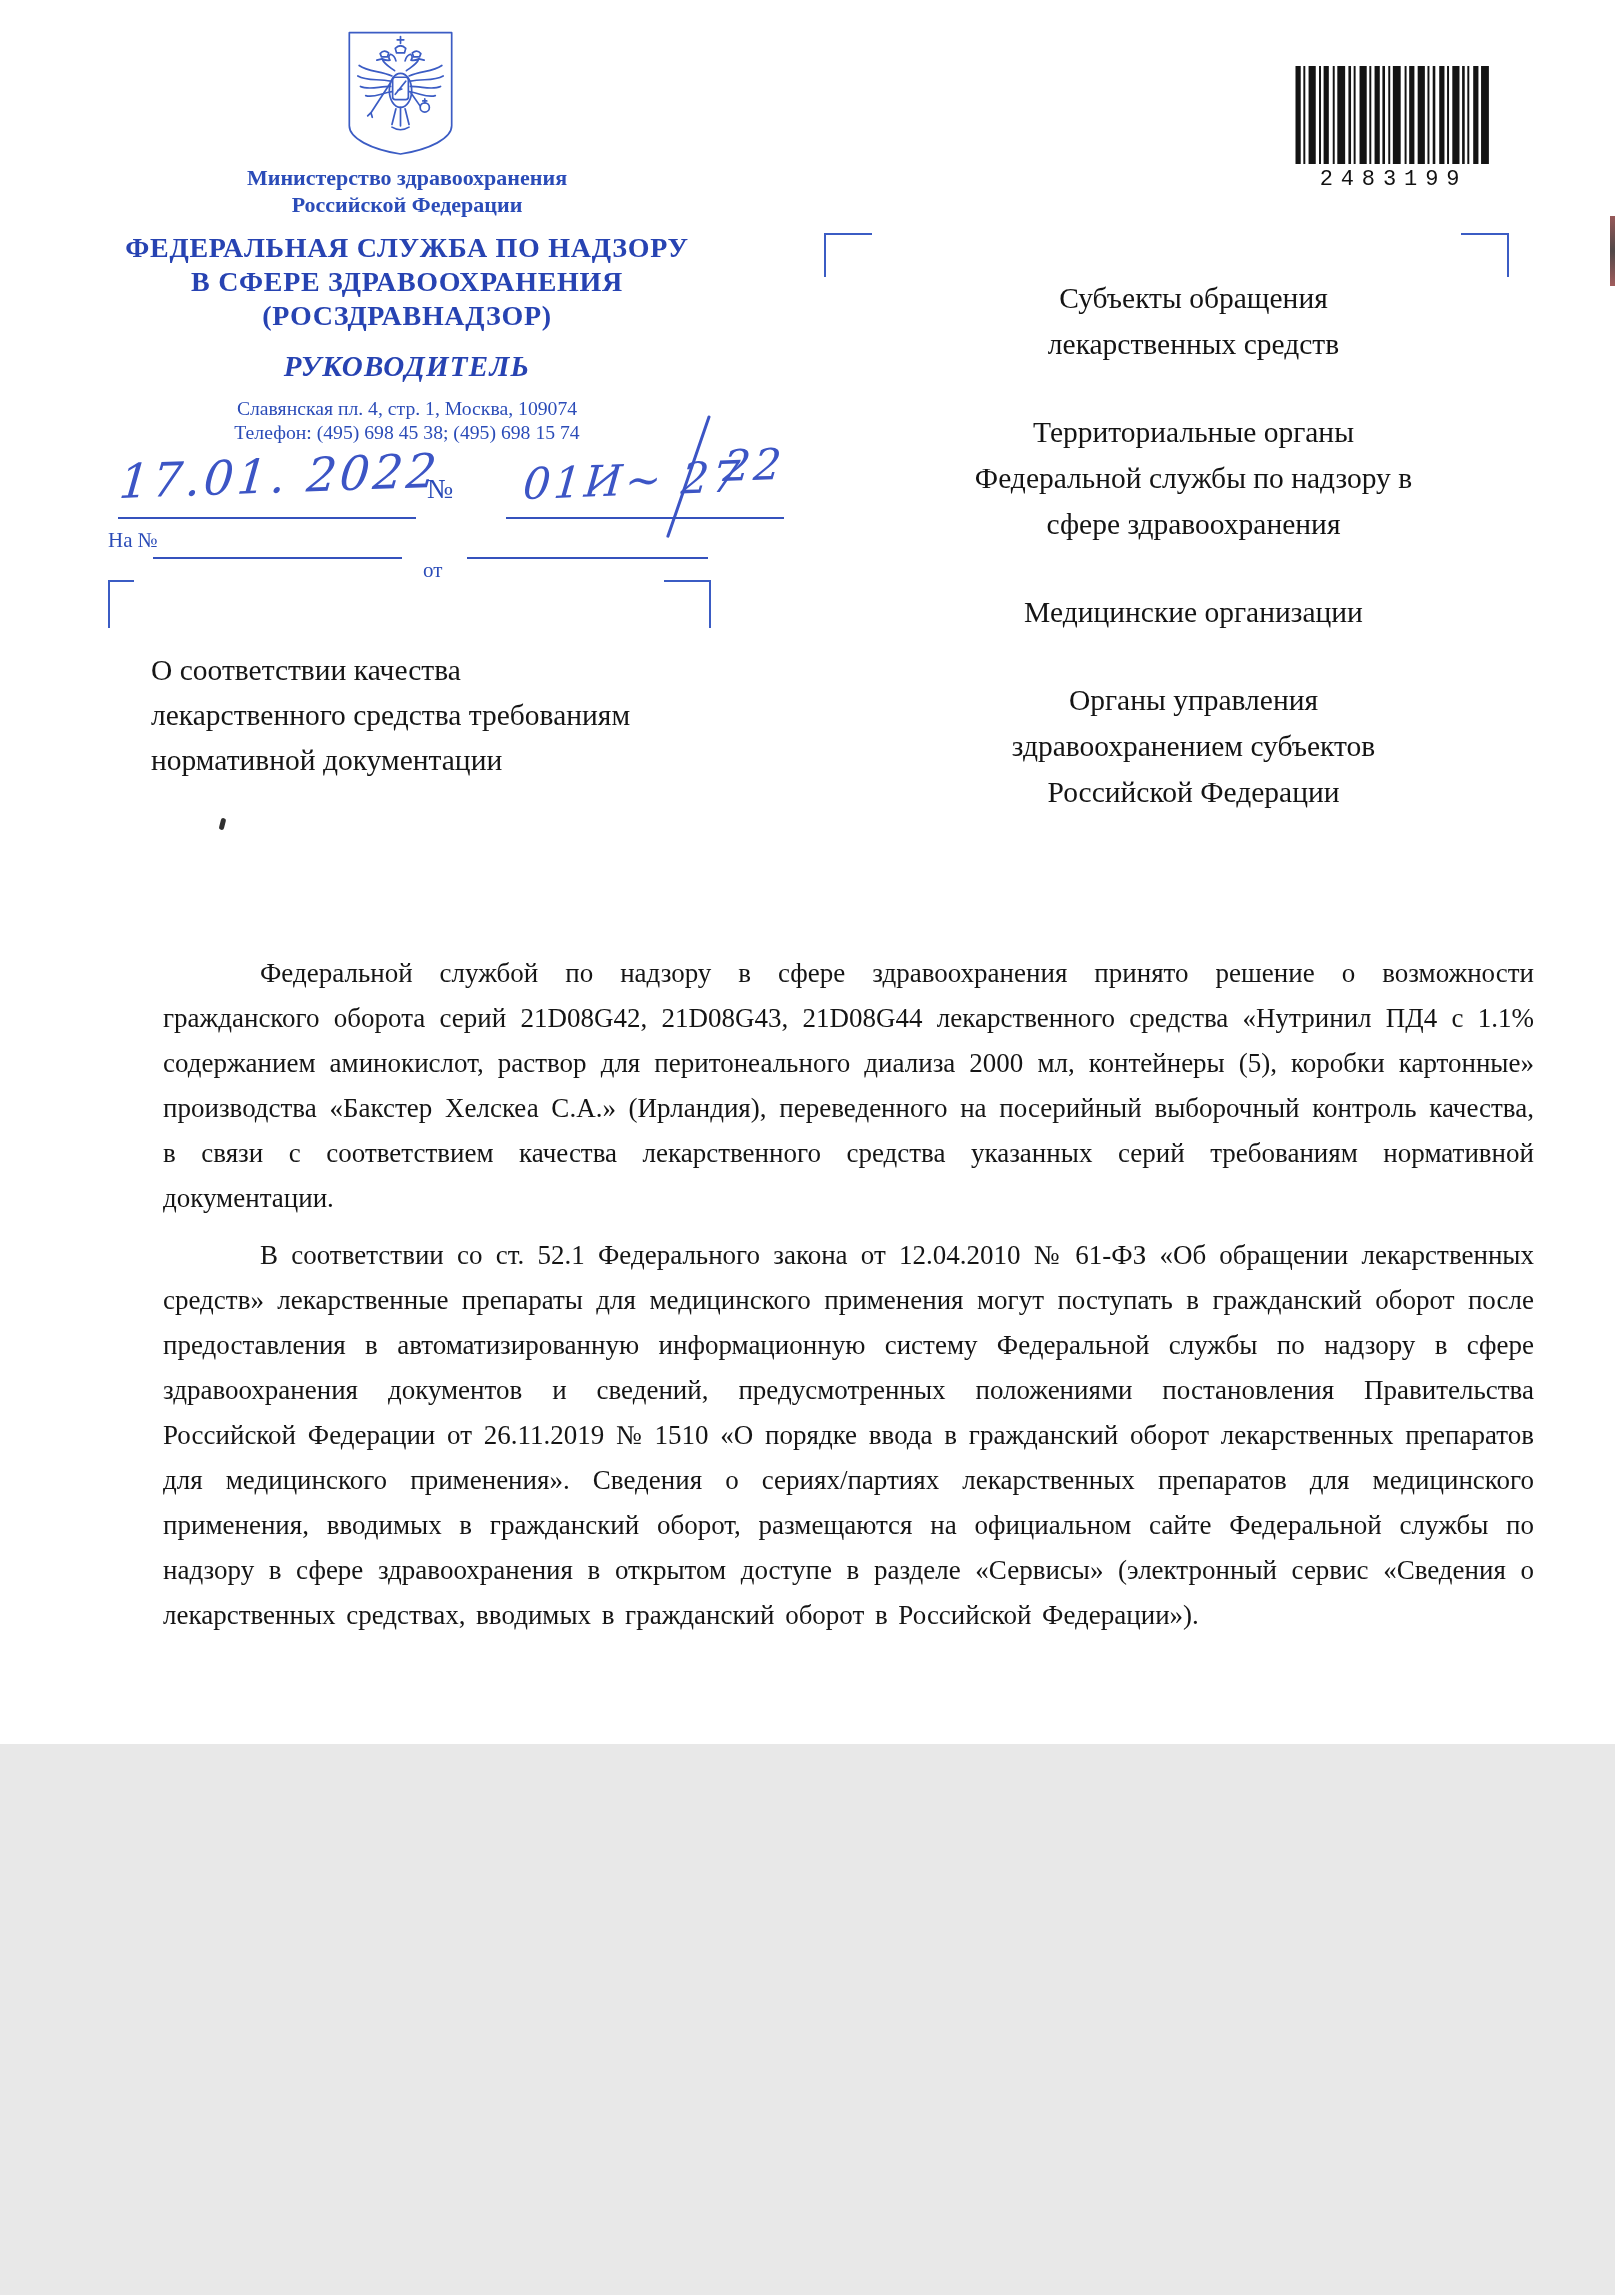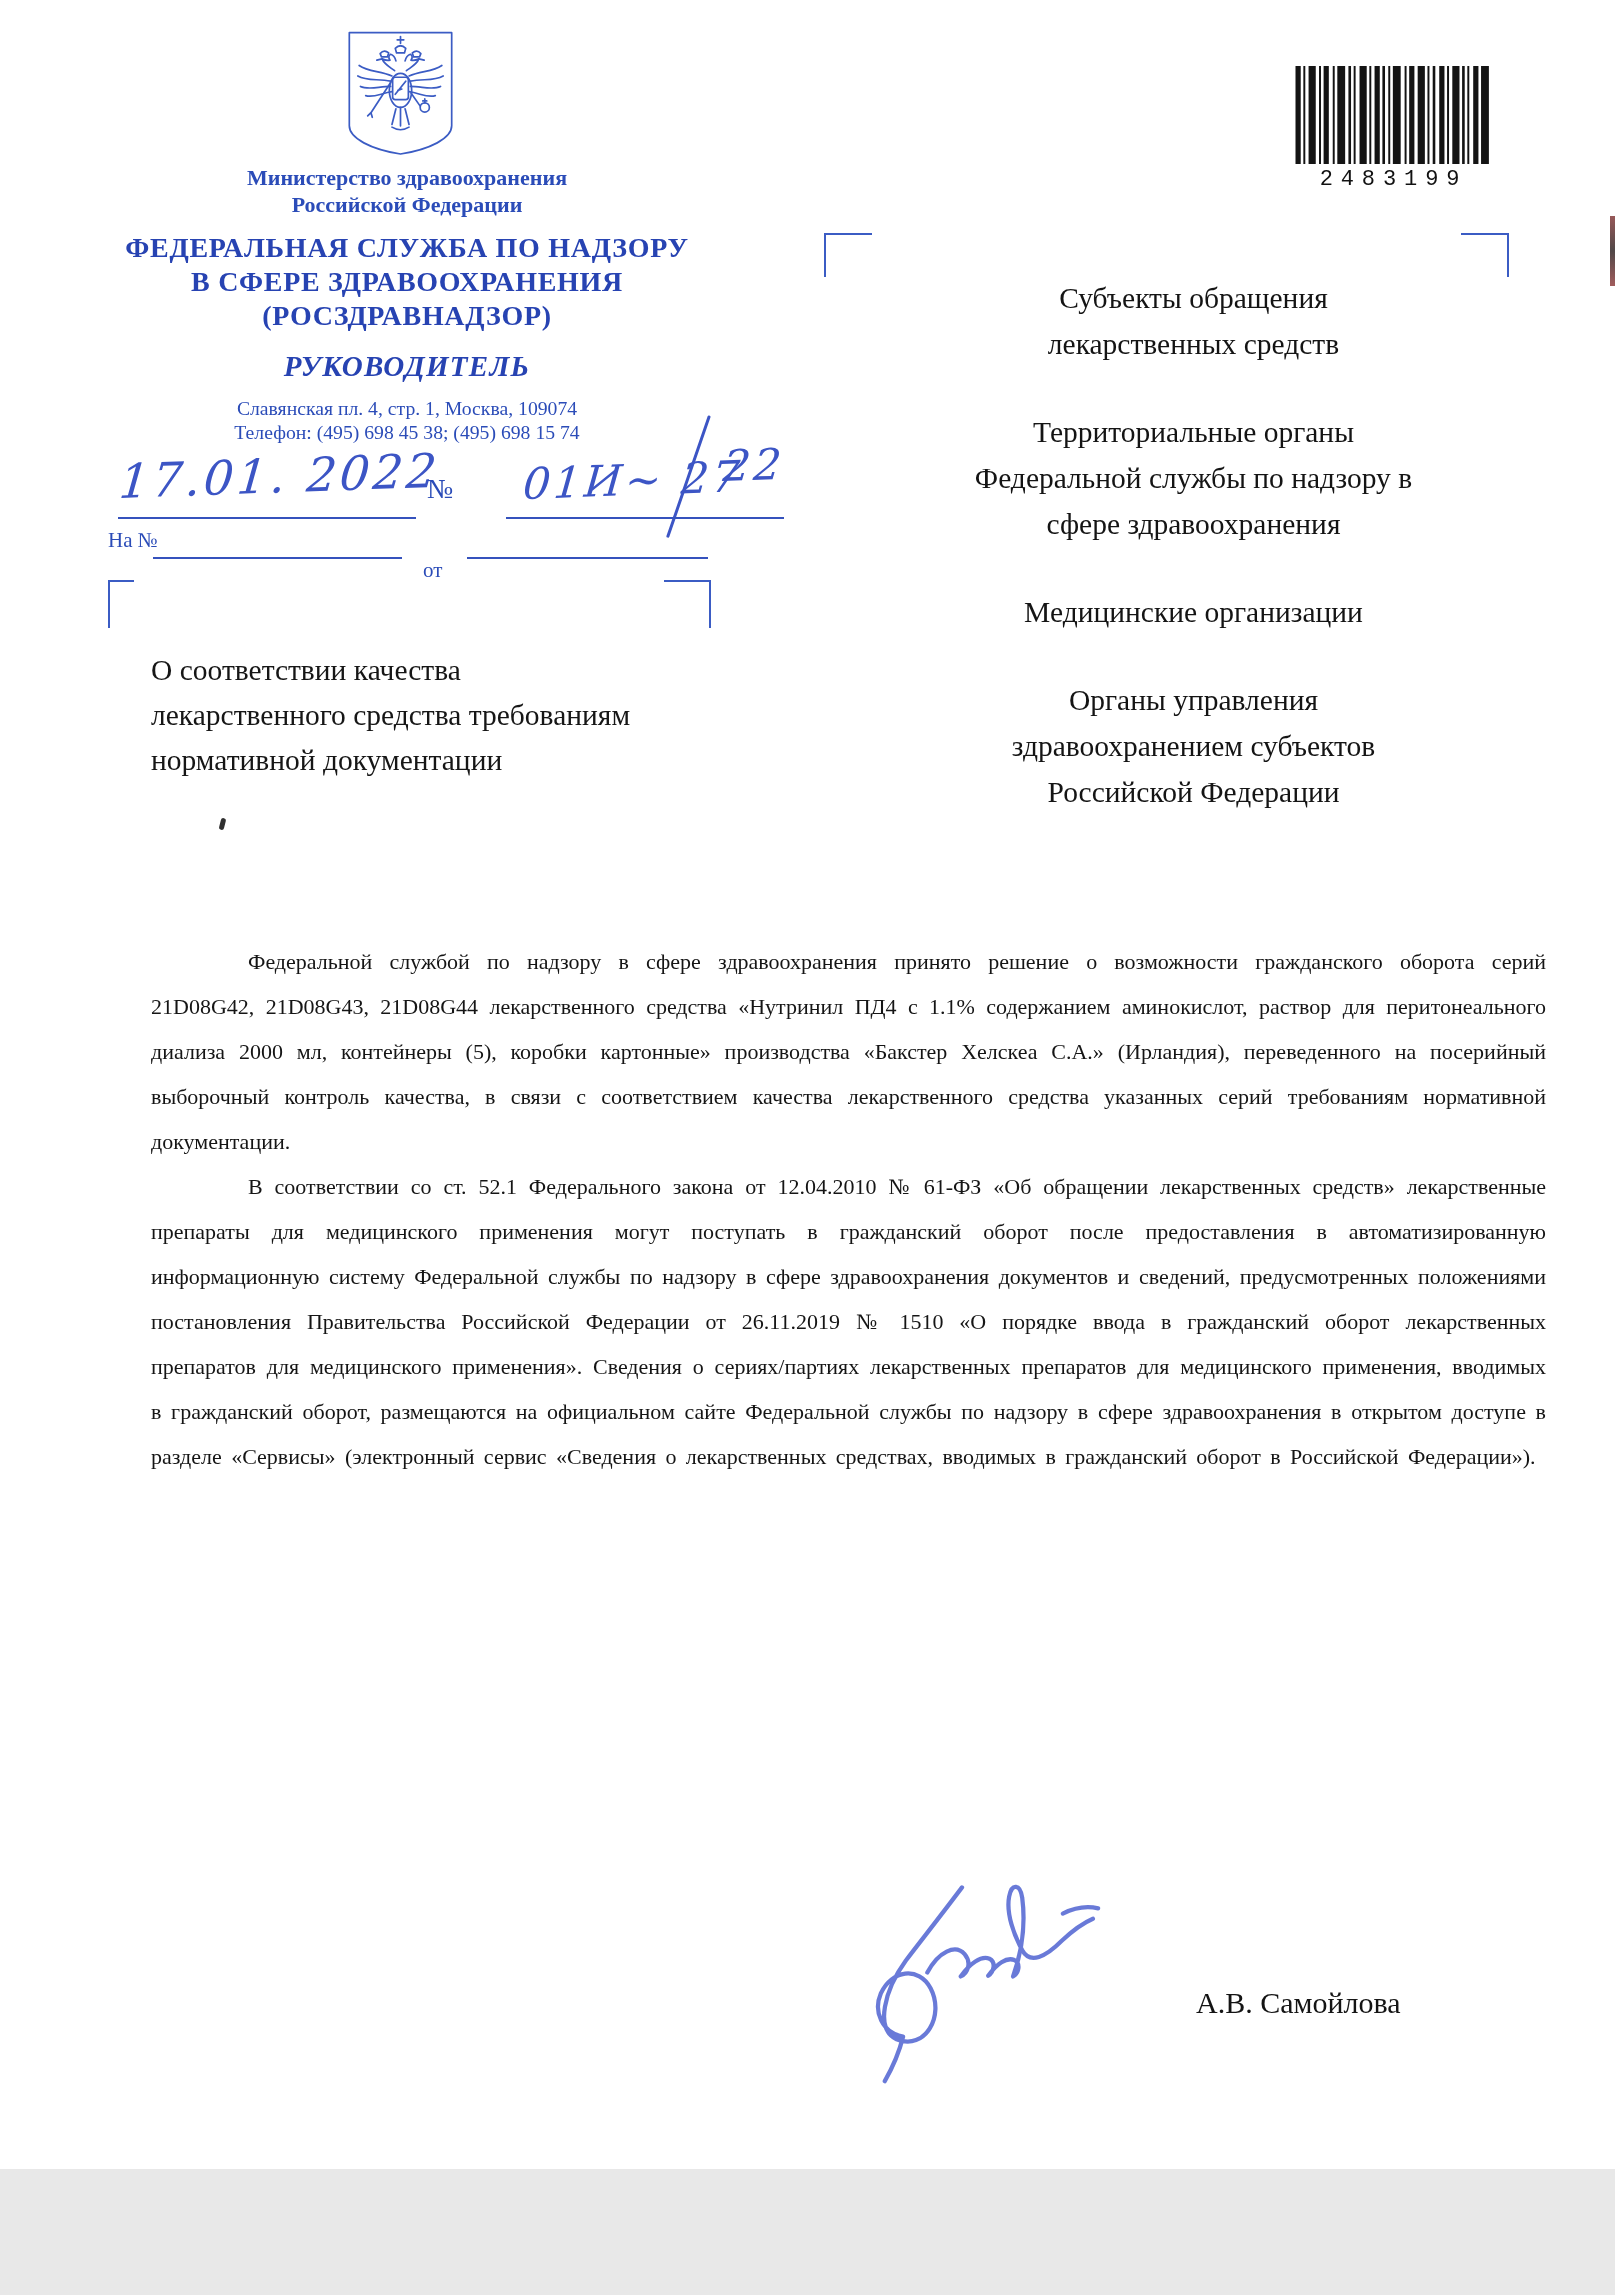--- a/index.html
+++ b/index.html
@@ -1,17 +1,17 @@
 <!DOCTYPE html>
 <html lang="ru" style="font-size:10.5px"><head>
 <meta charset="utf-8">
 <style>
   html,body{margin:0;padding:0;background:#e8e8e8;}
   .page{
-    position:relative; width:1616px; height:2169px; background:#ffffff;
+    position:relative; width:1616px; height:1744px; background:#ffffff;
     font-family:"Liberation Serif", serif; overflow:hidden;
   }
   .abs{position:absolute;}
   .lh-center{left:79px; width:656px; text-align:center;}
   .ministry{top:164px; font-weight:bold; font-size:22px; line-height:27px; color:#2b4cb8;}
   .service{top:231px; font-weight:bold; font-size:28px; line-height:34px; color:#2743b2; letter-spacing:0.7px;}
   .position{top:350px; font-weight:bold; font-size:29px; line-height:33px; color:#2743b2; letter-spacing:1.3px;font-style:italic;}
   .addr{top:396px; font-size:19.7px; line-height:24px; color:#2b4cb8;}
   
   .ink{
@@ -31,21 +31,21 @@
   
   .recipients{left:859px; top:275px; width:669px; text-align:center; color:#141414;}
   .rgroup{margin-bottom:42px;}
   .rline{font-size:29.5px; line-height:46px;}
   
   .subject{left:151px; top:648px; width:662px; color:#161616;}
   .sline{font-size:29.5px; line-height:45px;}
   
   .body-text{left:151px; top:939px; width:1395px; color:#151515;}
   .body-text p{
-    margin:0; font-size:22px; line-height:45px; text-align:justify;
+    margin:12px; font-size:27px; line-height:45px; text-align:justify;
     text-indent:97px; word-spacing:3.9px;
   }
   
   .barcode-num{
     font-family:Liberation Mono, monospace; font-size:22px; color:#111;
     letter-spacing:7.9px; text-align:center; white-space:nowrap;
   }
   
   .sig-name{font-size:30px; color:#141414; white-space:nowrap;}
   .executor-name{font-size:25.6px; color:#161616;}

